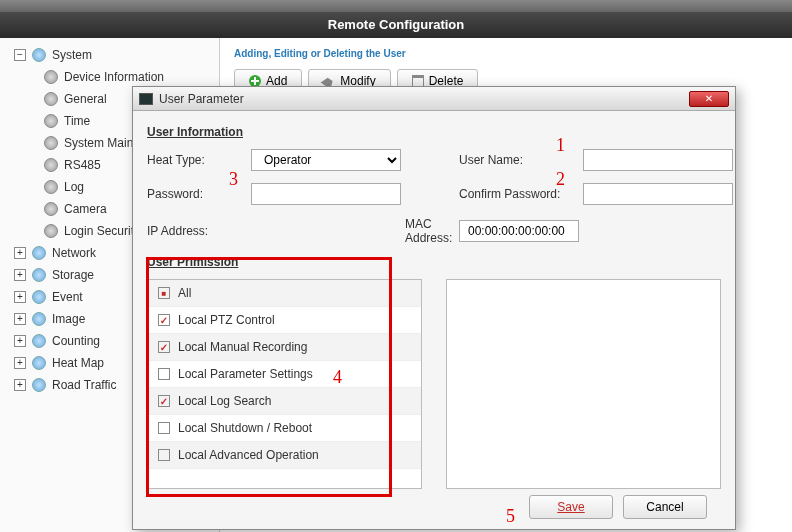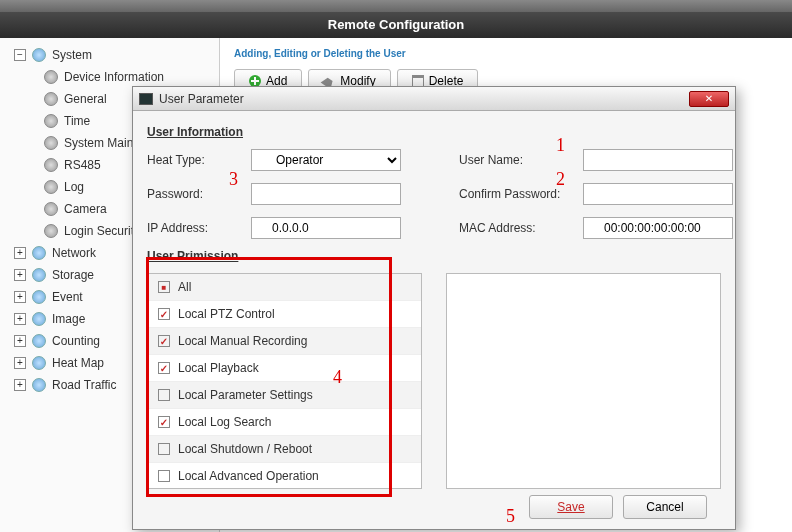--- a/index.html
+++ b/index.html
@@ -40,21 +40,21 @@
   .dlg-titlebar .dlg-icon { width: 14px; height: 12px; background:#233; margin-right:6px; border:1px solid #555;}
   .dlg-titlebar .dlg-title { flex: 1; font-size: 12px; }
   .dlg-close { width: 40px; height: 16px; background: linear-gradient(#e66,#b22); border: 1px solid #800; border-radius: 2px; color: #fff; font-size: 10px; line-height: 14px; text-align: center; cursor:pointer;}
   .dlg-close::before{content:'✕';}
   
   .dlg-body { flex: 1; padding: 10px 14px; overflow: hidden; display:flex; flex-direction:column;}
   .section-label { font-weight: bold; margin: 4px 0 10px; text-decoration: underline; }
   
   .form-grid { display: grid; grid-template-columns: 100px 150px 50px 120px 150px; column-gap: 4px; row-gap: 12px; align-items:center; margin-bottom:6px;}
   .form-grid .lbl { font-size: 12px; }
-  .form-grid input, .form-grid select { width: 100%; height: 22px; border: 1px solid #aaa; padding: 0 20px; font-size: 12px; background:#fff;}
+  .form-grid input, .form-grid select { width: 100%; height: 22px; border: 1px solid #aaa; padding: 0 8px; font-size: 12px; background:#fff;}
   .gap{ }
   
   .hl { border: 2px solid #d00; position:relative;text-decoration:underline;}
   .ann { color: #d00; font-size: 18px; position: absolute; font-family: 'Times New Roman', serif; }
   
   .perm-section { flex:1; display:flex; flex-direction:column; min-height:0;}
   .perm-panels { flex:1; display:flex; gap:24px; min-height:0;}
   .perm-box { flex:1; border: 1px solid #bbb; background: #fff; overflow-y: auto; position:relative;}
   .perm-box.left { overflow:hidden; }
   .perm-scroll { height:100%; overflow-y:scroll;}
@@ -190,21 +190,20 @@
       <span class="lbl">User Name:</span>
       <input type="text" class="hl" value="" style="">
 
       <span class="lbl">Password:</span>
       <input type="password" class="hl" value="" style="">
       <span class="gap"></span>
       <span class="lbl">Confirm Password:</span>
       <input type="password" class="hl" value="" style="">
 
       <span class="lbl">IP Address:</span>
-      <input type="text" value="0.0.0.0" style="">
       <span class="gap"></span>
       <span class="lbl">MAC Address:</span>
       <input type="text" value="00:00:00:00:00:00" style="">
     </div>
 
     <div class="section-label">User Primission</div>
 
     <div class="perm-section">
       <div class="perm-panels">
         <div class="perm-box left">
@@ -213,24 +212,20 @@
                 <span class="chk sq checked"></span>
                 <span>All</span>
               </div>
             <div class="perm-item">
                 <span class="chk checked"></span>
                 <span>Local PTZ Control</span>
               </div>
             <div class="perm-item">
                 <span class="chk checked"></span>
                 <span>Local Manual Recording</span>
-              </div>
-            <div class="perm-item">
-                <span class="chk checked"></span>
-                <span>Local Playback</span>
               </div>
             <div class="perm-item">
                 <span class="chk"></span>
                 <span>Local Parameter Settings</span>
               </div>
             <div class="perm-item">
                 <span class="chk checked"></span>
                 <span>Local Log Search</span>
               </div>
             <div class="perm-item">

